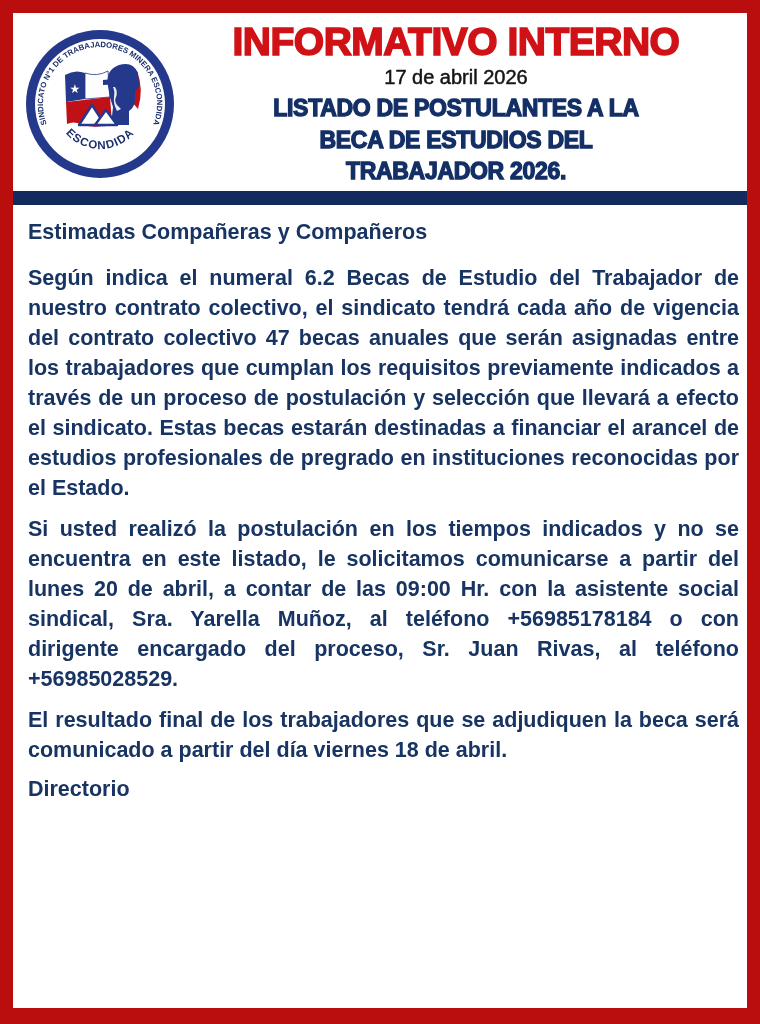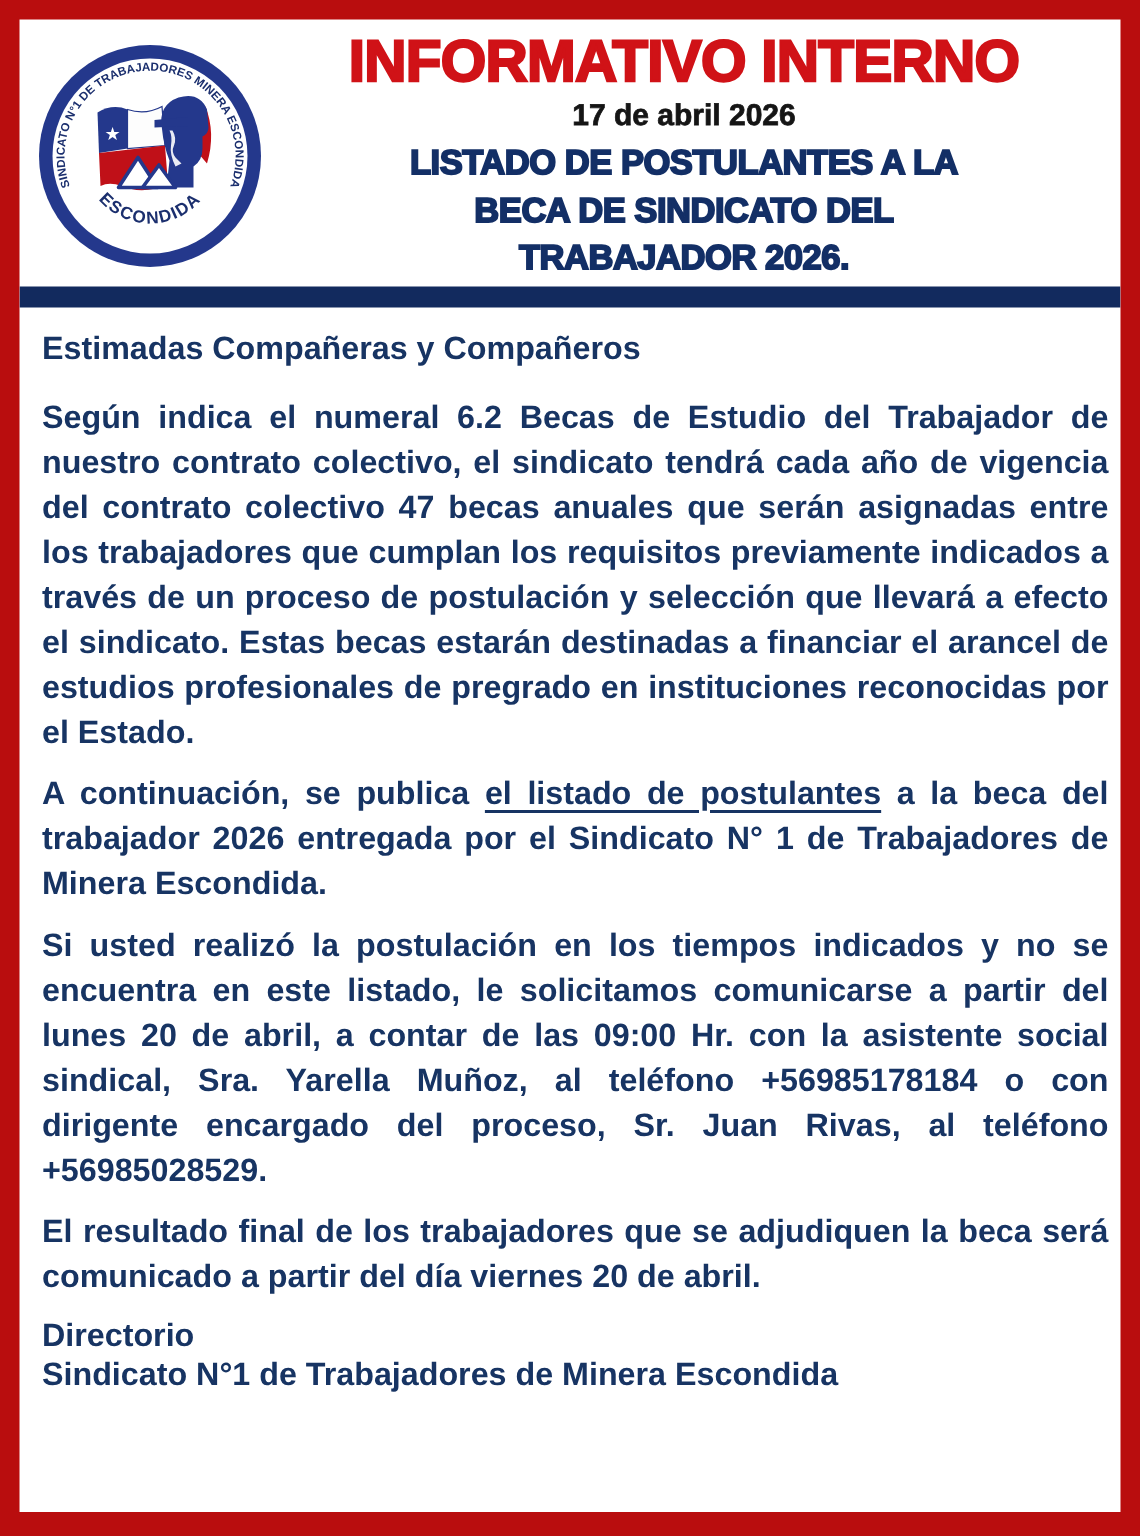--- a/index.html
+++ b/index.html
@@ -52,21 +52,21 @@
     line-height:42px;
     font-weight:bold;
     letter-spacing:-0.5px;
     color:var(--headline-red);
     text-align:center;
     -webkit-text-stroke:1.6px var(--headline-red);
   }
   .date{
     font-size:20px;
     line-height:24px;
-    font-weight:bold;
+    font-weight:normal;
     color:var(--date-black);
     -webkit-text-stroke:0.5px var(--date-black);
     margin-bottom:4px;
   }
   .subtitle{
     margin:0;
     font-size:23px;
     line-height:31.5px;
     font-weight:bold;
     letter-spacing:-0.3px;
@@ -149,37 +149,35 @@
           <textPath href="#bottomPath" startOffset="50%" text-anchor="middle">ESCONDIDA</textPath>
         </text>
       </svg>
     </div>
 
     <div class="header-text">
       <h1 class="headline">INFORMATIVO INTERNO</h1>
       <div class="date">17 de abril 2026</div>
       <h2 class="subtitle">
         <span>LISTADO DE POSTULANTES A LA</span>
-        <span>BECA DE SINDICATO DEL</span>
+        <span>BECA DE ESTUDIOS DEL</span>
         <span>TRABAJADOR 2026.</span>
       </h2>
     </div>
   </header>
 
   <div class="navy-bar"></div>
 
   <main class="content">
     <p class="greeting">Estimadas Compañeras y Compañeros</p>
 
     <div id="paragraphs">
         <p class="para"><span>Según indica el numeral 6.2  Becas de Estudio del Trabajador de nuestro contrato colectivo, el sindicato tendrá cada año de vigencia del contrato colectivo 47 becas anuales que serán asignadas entre los trabajadores que cumplan los requisitos previamente indicados a través de un proceso de postulación y selección que llevará a efecto el sindicato. Estas becas estarán destinadas a financiar el arancel de estudios profesionales de pregrado en instituciones reconocidas por el Estado.</span></p>
-        <p class="para"><span>A continuación, se publica </span><span class="u">el listado de postulantes</span><span> a la beca del trabajador 2026 entregada por el Sindicato N° 1 de Trabajadores de Minera Escondida.</span></p>
         <p class="para"><span>Si usted realizó la postulación en los tiempos indicados y no se encuentra en este listado, le solicitamos comunicarse a partir del lunes 20 de abril, a contar de las 09:00 Hr. con la asistente social sindical, Sra. Yarella Muñoz, al teléfono +56985178184 o con dirigente encargado del proceso,  Sr. Juan Rivas, al teléfono +56985028529.</span></p>
-        <p class="para"><span>El resultado final de los trabajadores que se adjudiquen la beca será comunicado a partir del día viernes 20 de abril.</span></p>
+        <p class="para"><span>El resultado final de los trabajadores que se adjudiquen la beca será comunicado a partir del día viernes 18 de abril.</span></p>
       </div>
 
     <div class="footer">
       <div>Directorio</div>
-      <div>Sindicato N°1 de Trabajadores de Minera Escondida</div>
     </div>
   </main>
 
 </div>
 
 </body></html>

